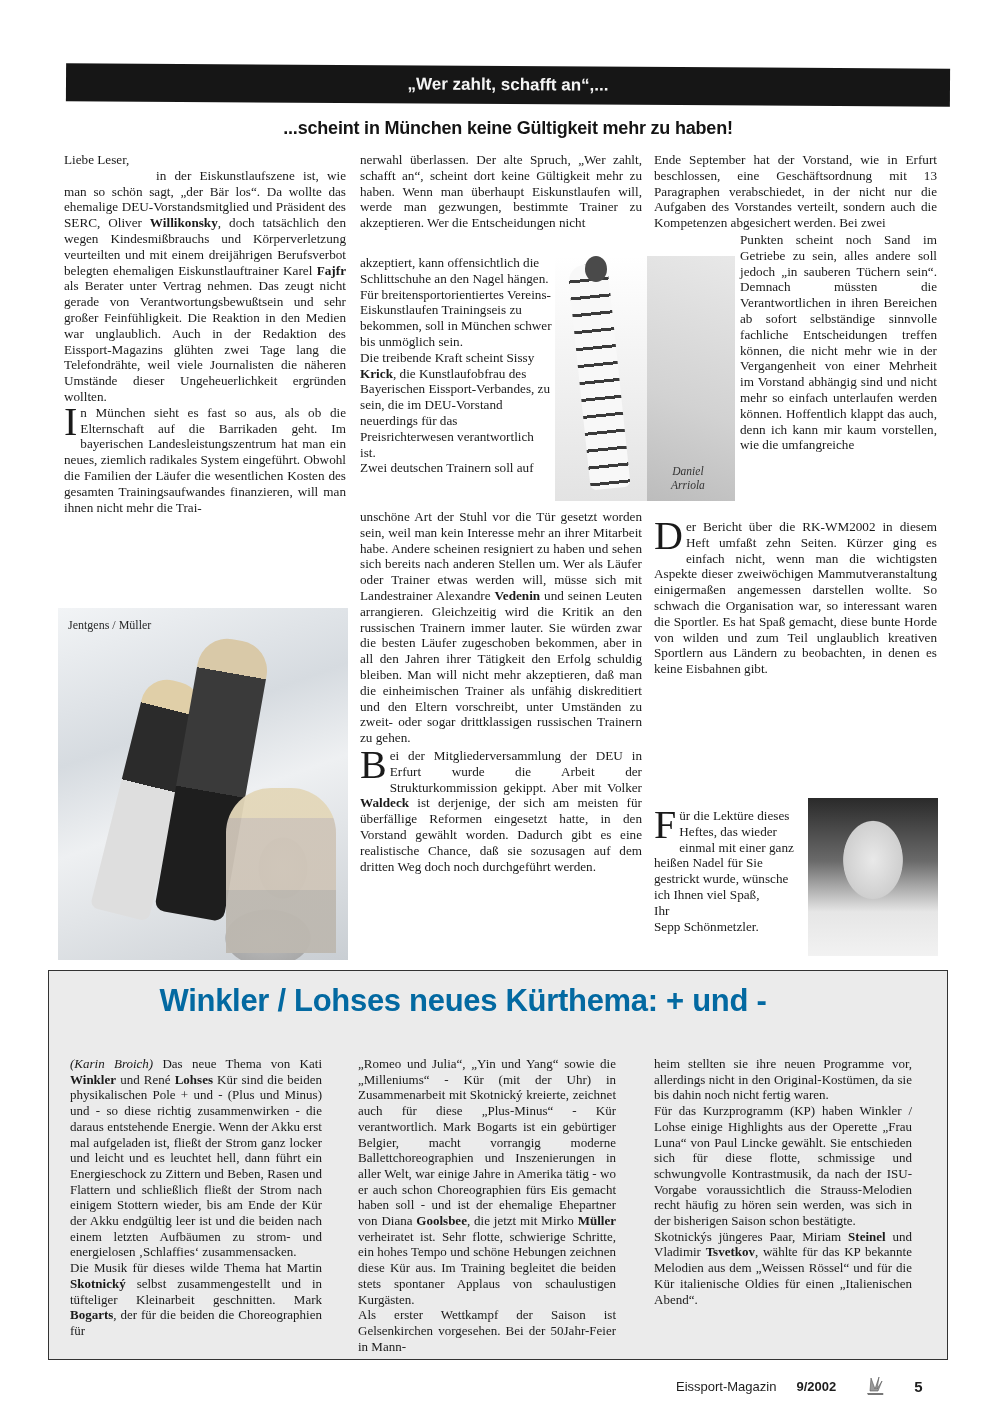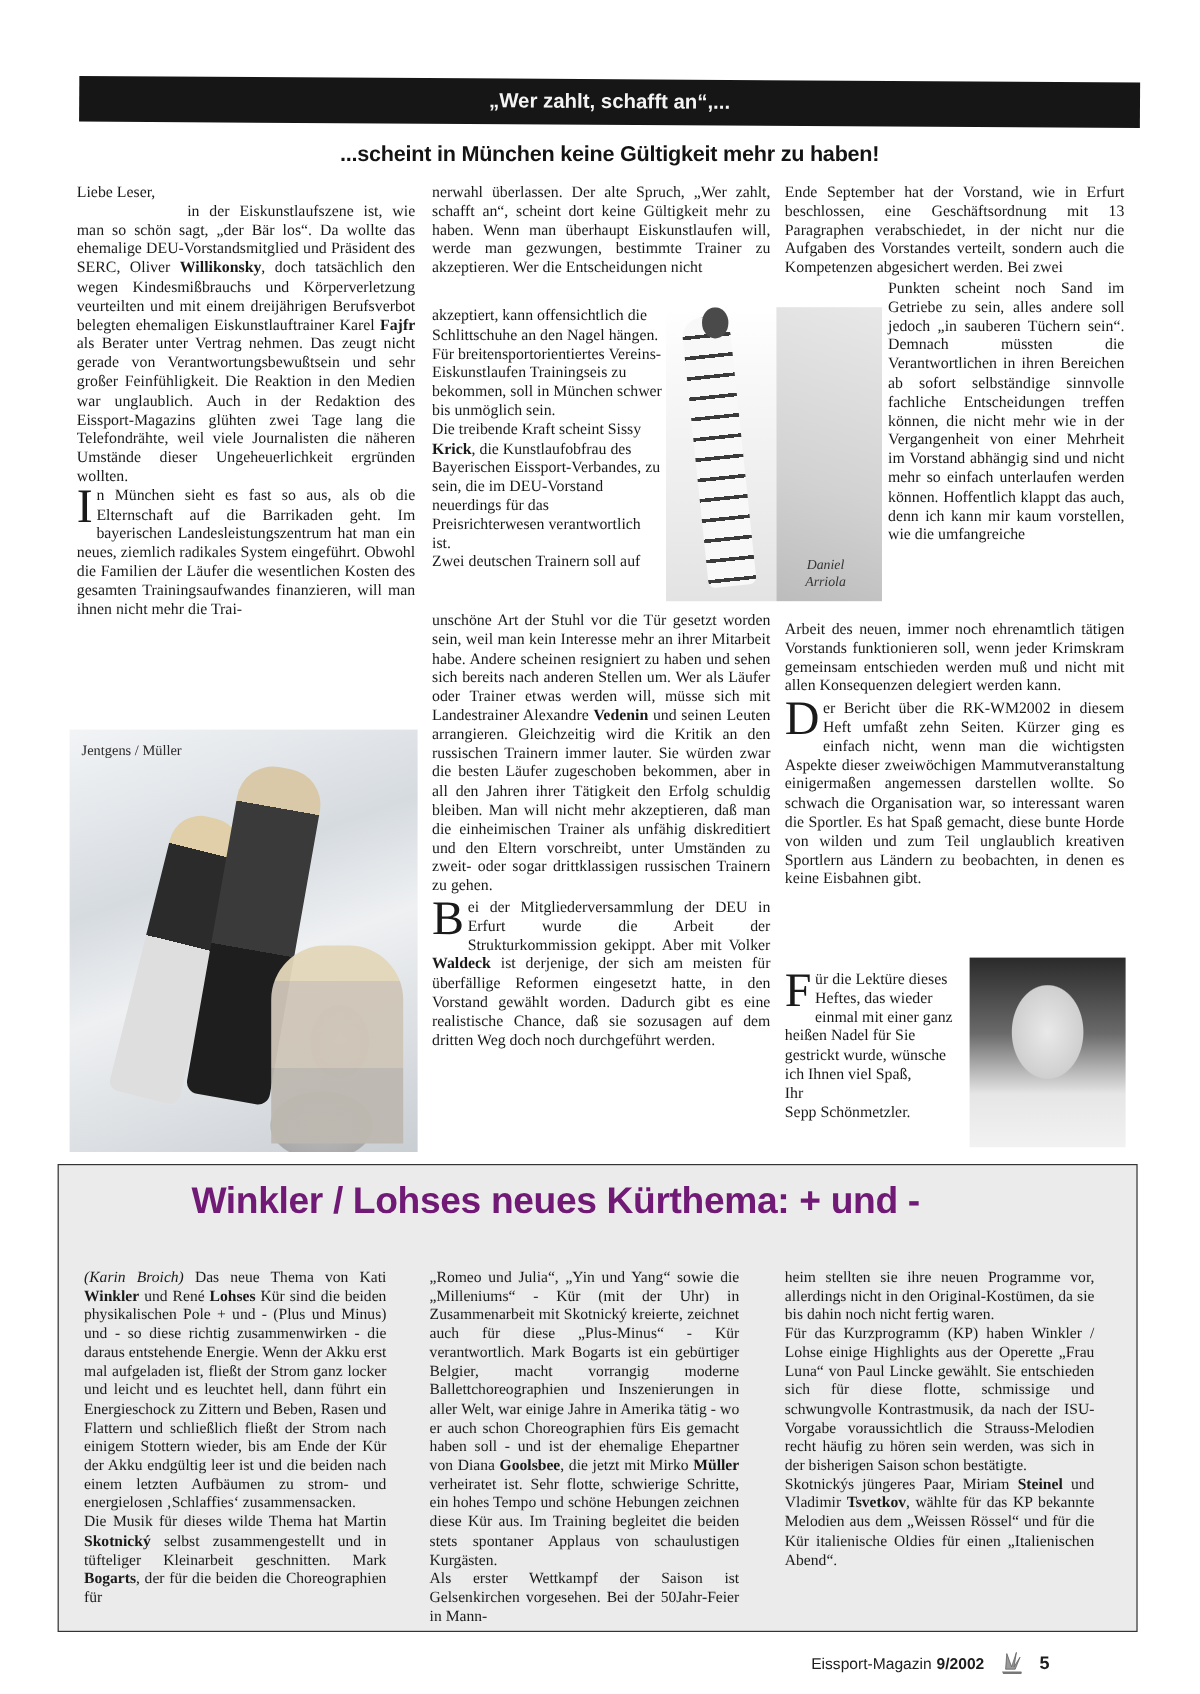--- a/index.html
+++ b/index.html
@@ -90,28 +90,28 @@
   }
 
   
   .box {
     left: 48px; top: 970px; width: 900px; height: 390px;
     background: #ebebeb; border: 1.5px solid #333; box-sizing: border-box;
   }
   .box-title {
     left: 48px; top: 983px; width: 830px; text-align: center;
     font-family: "Liberation Sans", sans-serif; font-weight: bold; font-size: 31px;
-    color: #701a75; letter-spacing: -0.3px;
+    color: #0369a1; letter-spacing: -0.3px;
   }
   .boxcol { font-size: 13px; line-height: 15.7px; text-align: justify; }
   .boxcol p { margin: 12px; }
 
   .footer {
     left: 676px; top: 1375px; font-family: "Liberation Sans", sans-serif;
-    font-size: 13px; color: #1d1d1d; display: flex; align-items: center; gap: 4px;
+    font-size: 13px; color: #1d1d1d; display: flex; align-items: center; gap: 20px;
   }
   .footer b { font-weight: bold; }
   .logo-icon { width: 22px; height: 22px; display: inline-block; margin: 0 8px; }
   .page-num { font-weight: bold; font-size: 15px; }
 </style>
 </head>
 <body>
 
 <div class="abs banner">
   <span>„Wer zahlt, schafft an“,...</span>
@@ -153,21 +153,20 @@
   </div>
 </div>
 
 <div class="abs col" style="left:654px; top:152px; width:283px;">
   <p>Ende September hat der Vorstand, wie in Erfurt beschlossen, eine Geschäftsordnung mit 13 Paragraphen verabschiedet, in der nicht nur die Aufgaben des Vorstandes verteilt, sondern auch die Kompetenzen abgesichert werden. Bei zwei</p>
 </div>
 <div class="abs col" style="left:740px; top:232px; width:197px;">
   <p>Punkten scheint noch Sand im Getriebe zu sein, alles andere soll jedoch „in sauberen Tüchern sein“. Demnach müssten die Verantwortlichen in ihren Bereichen ab sofort selbständige sinnvolle fachliche Entscheidungen treffen können, die nicht mehr wie in der Vergangenheit von einer Mehrheit im Vorstand abhängig sind und nicht mehr so einfach unterlaufen werden können. Hoffentlich klappt das auch, denn ich kann mir kaum vorstellen, wie die umfangreiche</p>
 </div>
 <div class="abs col" style="left:654px; top:516px; width:283px;">
-  <p>Arbeit des neuen, immer noch ehrenamtlich tätigen Vorstands funktionieren soll, wenn jeder Krimskram gemeinsam entschieden werden muß und nicht mit allen Konsequenzen delegiert werden kann.</p>
   <p style="margin-top:3px;"><span class="dropcap">D</span><span>er Bericht über die RK-WM2002 in diesem Heft umfaßt zehn Seiten. Kürzer ging es einfach nicht, wenn man die wichtigsten Aspekte dieser zweiwöchigen Mammutveranstaltung einigermaßen angemessen darstellen wollte. So schwach die Organisation war, so interessant waren die Sportler. Es hat Spaß gemacht, diese bunte Horde von wilden und zum Teil unglaublich kreativen Sportlern aus Ländern zu beobachten, in denen es keine Eisbahnen gibt.</span></p>
 </div>
 <div class="abs col" style="left:654px; top:808px; width:150px; text-align:left;">
   <p><span class="dropcap">F</span><span>ür die Lektüre dieses Heftes, das wieder einmal mit einer ganz heißen Nadel für Sie gestrickt wurde, wünsche ich Ihnen viel Spaß,</span></p>
   <p>Ihr</p>
   <p>Sepp Schönmetzler.</p>
 </div>
 
 <div class="abs photo photo-editor"></div>
 

